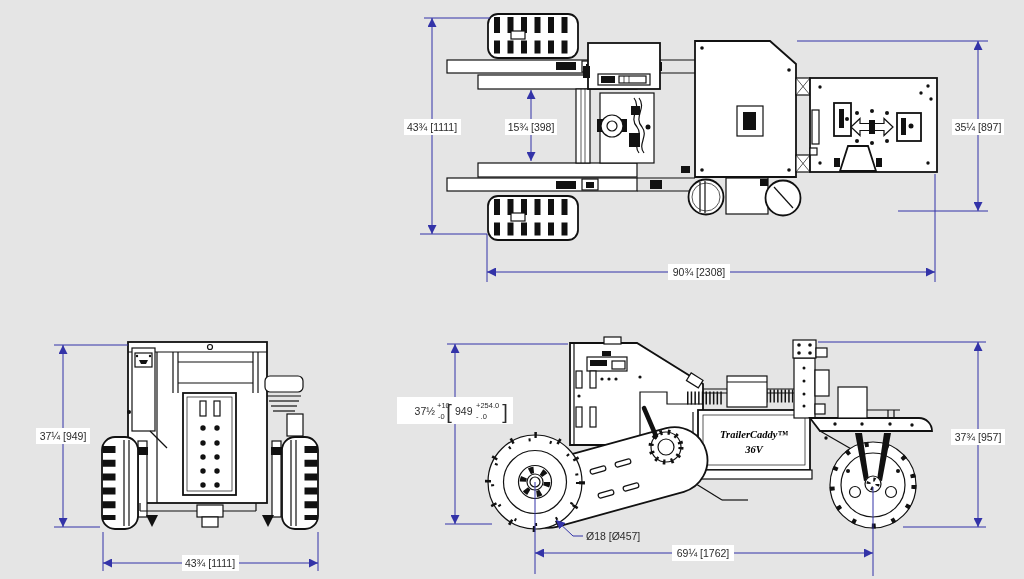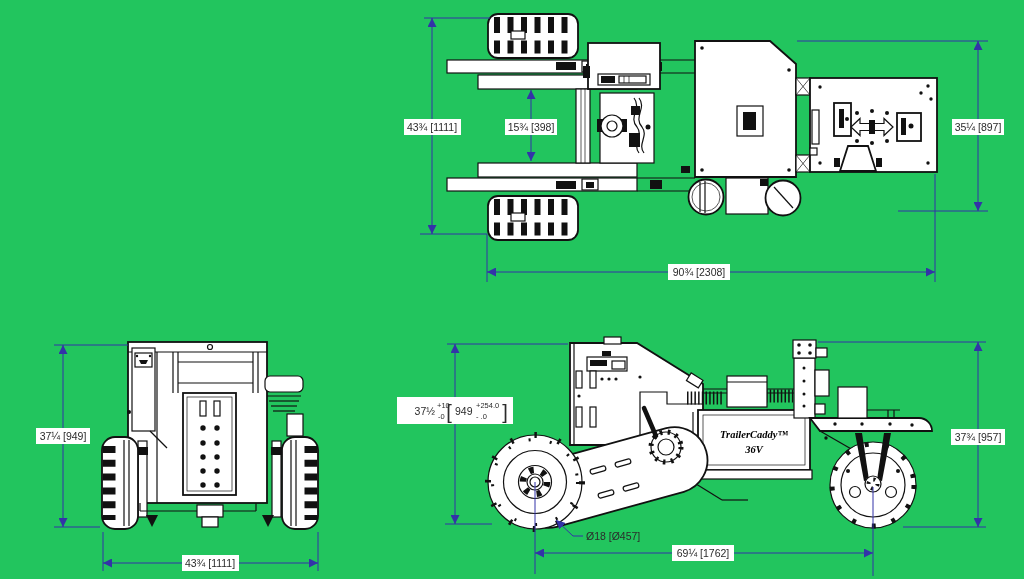--- a/index.html
+++ b/index.html
@@ -1,16 +1,16 @@
 <!DOCTYPE html>
 <html><head>
 <meta charset="utf-8">
 <style>
   html,body{margin:0;padding:0;background:#ffffff;}
-  .stage{position:relative;width:1024px;height:579px;background:#22c55e;overflow:hidden;
+  .stage{position:relative;width:1024px;height:579px;background:#e5e5e5;overflow:hidden;
          font-family:"Liberation Sans",sans-serif;}
   svg{display:block;}
   .ln  {stroke:#111;stroke-width:1.2;fill:none;}
   .lnf {stroke:#111;stroke-width:1.2;fill:#fff;}
   .lnf2{stroke:#111;stroke-width:1.8;fill:#fff;}
   .thin{stroke:#111;stroke-width:0.7;fill:none;}
   .blk {fill:#111;stroke:none;}
   .dim {stroke:#3333a8;stroke-width:1;fill:none;}
   .bg  {fill:#ffffff;stroke:none;}
   .dimtxt{font:10.5px "Liberation Sans",sans-serif;fill:#2b2b2b;}

